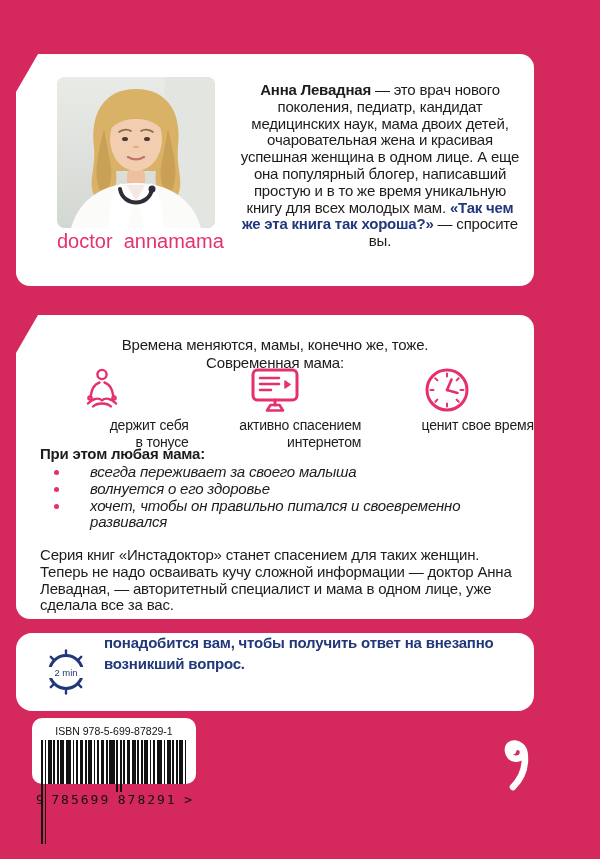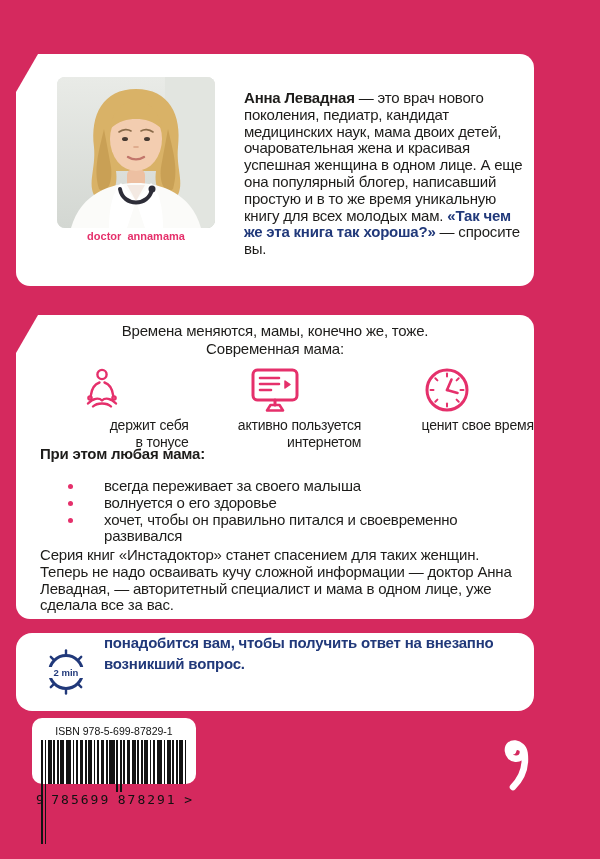--- a/index.html
+++ b/index.html
@@ -18,63 +18,63 @@
   }
   
   .author-card{left:16px;top:54px;width:518px;height:232px;}
   .photo{
     position:absolute;left:41px;top:23px;width:158px;height:151px;
     border-radius:8px;overflow:hidden;background:#dfe2de;
   }
   .photo svg{display:block;}
   .photo-caption{
     position:absolute;left:41px;top:176px;width:158px;
-    text-align:center;font-size:11px;font-weight:bold;
+    text-align:center;font-size:20px;font-weight:normal;
     color:var(--accent,#e5306b);white-space:pre;letter-spacing:0;
   }
   .intro{
     position:absolute;left:216px;top:24px;width:288px;
     font-size:15px;line-height:16.8px;
   }
   .intro b{font-weight:bold;}
   .navy-strong{color:var(--navy,#21397a);font-weight:bold;}
   
   .features-card{left:16px;top:315px;width:518px;height:304px;}
   .features-heading{
-    position:absolute;left:0;top:7px;width:100%;text-align:center;
+    position:absolute;left:0;top:21px;width:100%;text-align:center;
     font-size:15px;line-height:17.5px;
   }
   .feature-row{position:absolute;left:0;top:50px;width:518px;display:flex;}
   .feature-item{width:172.6px;text-align:right;}
   .feature-icon{height:48px;display:flex;align-items:flex-end;justify-content:center;}
   .feature-label{margin-top:4px;font-size:14px;line-height:16.5px;}
   .list-title{
     position:absolute;left:24px;top:130px;font-size:15px;font-weight:bold;
   }
   .bullets{
     position:absolute;left:24px;top:147px;width:474px;
-    margin:16px;padding:0;list-style:none;
+    margin:2px;padding:0;list-style:none;font-style:italic;
   }
   .bullets li{
     position:relative;padding-left:48px;font-size:15px;line-height:16.8px;
   }
   .bullets li .dot{
     position:absolute;left:12px;top:6px;width:5px;height:5px;border-radius:50%;
     background:var(--accent,#e5306b);
   }
   .outro{
     position:absolute;left:24px;top:232px;width:482px;
     font-size:15px;line-height:16.8px;
   }
   
   .time-card{left:16px;top:633px;width:518px;height:78px;border-radius:16px;}
   .two-min-badge{position:absolute;left:24px;top:13px;width:52px;height:52px;}
   .badge-label{
     position:absolute;left:0;top:21px;width:52px;text-align:center;
-    font-size:9.5px;font-weight:bold;color:var(--navy,#21397a);
+    font-size:9.5px;font-weight:normal;color:var(--navy,#21397a);
     background:#fff;letter-spacing:0;
   }
   .time-text{
     position:absolute;left:88px;top:0;width:420px;
     font-size:15px;line-height:20.5px;font-weight:bold;color:var(--navy,#21397a);
   }
   
   .barcode-card{left:32px;top:718px;width:164px;height:66px;border-radius:10px;}
   .isbn-label{
     position:absolute;left:0;top:7px;width:100%;text-align:center;
@@ -128,21 +128,21 @@
       <ellipse cx="90" cy="62" rx="3" ry="2" fill="#473b33"></ellipse>
       <path d="M62 55 C66 52 71 52 74 54" fill="none" stroke="#8a6b4a" stroke-width="1.6" stroke-linecap="round"></path>
       <path d="M84 54 C87 52 92 52 96 55" fill="none" stroke="#8a6b4a" stroke-width="1.6" stroke-linecap="round"></path>
       <path d="M77 70 L81 70" stroke="#d9a183" stroke-width="1.6" stroke-linecap="round"></path>
       <path d="M71 80 C76 83 82 83 87 80" fill="none" stroke="#c2766b" stroke-width="2.4" stroke-linecap="round"></path>
     </svg>
   </div>
 
   <div class="photo-caption">doctor  annamama</div>
 
-  <p class="intro" style="margin:12px;">
+  <p class="intro" style="margin:4px;text-align:center;">
     <b>Анна Левадная</b><span> — это врач нового поколения, педиатр, кандидат медицинских наук, мама двоих детей, очаровательная жена и красивая успешная женщина в одном лице. А еще она популярный блогер, написавший простую и в то же время уникальную книгу для всех молодых мам. </span><span class="navy-strong">«Так чем же эта книга так хороша?»</span><span> — спросите вы.</span>
   </p>
 </div>
 
 <div class="card chamfer features-card">
 
   <div class="features-heading">
     <div>Времена меняются, мамы, конечно же, тоже.</div>
     <div>Современная мама:</div>
   </div>
@@ -171,21 +171,21 @@
       <div class="feature-icon">
         <svg width="52" height="46" viewBox="0 0 52 46" fill="none" stroke="#e5306b" stroke-width="3" stroke-linecap="round" stroke-linejoin="round">
           <rect x="4" y="3" width="44" height="30" rx="4.5"></rect>
           <path d="M11 11 H30 M11 17 H30 M11 23 H22" stroke-width="2.6"></path>
           <path d="M36 14 L41 17.5 L36 21 Z" fill="#e5306b" stroke-width="1.5"></path>
           <path d="M26 33 V38"></path>
           <path d="M18 43.5 L21.5 38 H30.5 L34 43.5 Z" stroke-width="2.6"></path>
         </svg>
       </div>
       <div class="feature-label">
-        <div>активно пользуется</div>
+        <div>активно спасением</div>
         <div>интернетом</div>
       </div>
     </div>
 
     <div class="feature-item">
       <div class="feature-icon">
         <svg width="46" height="46" viewBox="0 0 46 46" fill="none" stroke="#e5306b" stroke-linecap="round">
           <circle cx="23" cy="23" r="20" stroke-width="3"></circle>
           <g stroke-width="2">
             <path d="M23 6.5 V9.5"></path>

